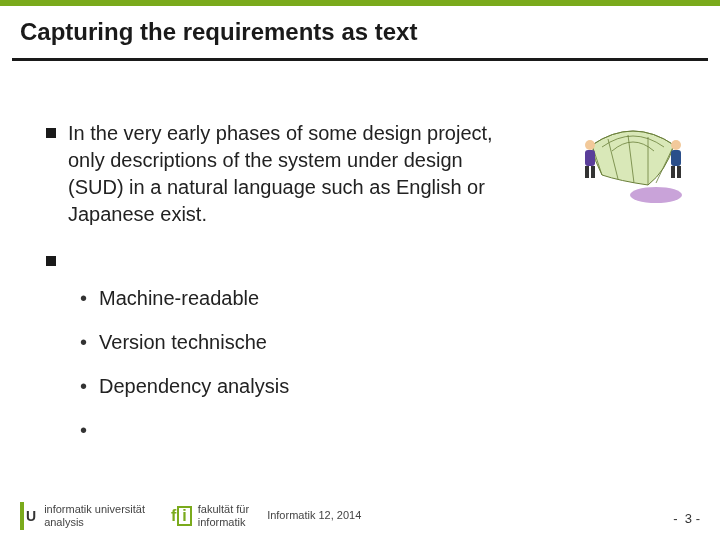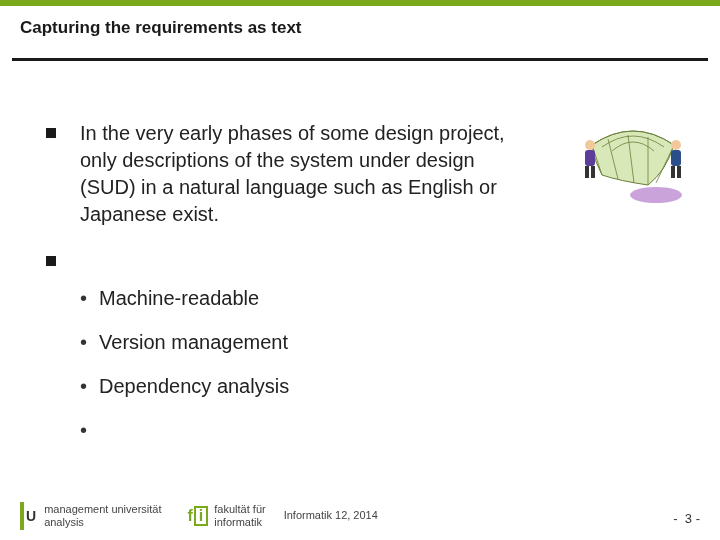--- a/index.html
+++ b/index.html
@@ -1,23 +1,23 @@
 <!DOCTYPE html>
 <html><head>
 <meta charset="utf-8">
 <style>
   * { margin: 0; padding: 0; box-sizing: border-box; }
   html, body { width: 720px; height: 540px; font-family: Arial, Helvetica, sans-serif; color: #222; background: #fff; }
   .slide { position: relative; width: 720px; height: 540px; }
   .topbar { position: absolute; top: 0; left: 0; right: 0; height: 6px; background: #7aaa1c; }
   .title-wrap { position: absolute; top: 18px; left: 20px; right: 20px; }
-  .title { font-size: 17px; font-weight: bold; color: #1a1a1a; }
+  .title { font-size: 24px; font-weight: bold; color: #1a1a1a; }
   .title-underline { position: absolute; top: 58px; left: 12px; right: 12px; height: 3px; background: #1a1a1a; }
   .content { position: absolute; top: 120px; left: 46px; right: 46px; }
-  .bullet-sq { display: flex; align-items: flex-start; margin-bottom: 20px; gap: 12px; }
+  .bullet-sq { display: flex; align-items: flex-start; margin-bottom: 20px; }
   .bullet-sq .marker { width: 10px; height: 10px; background: #1a1a1a; margin-top: 8px; margin-right: 12px; flex-shrink: 0; }
   .bullet-sq .text { font-size: 20px; line-height: 1.35; max-width: 430px; }
   .bullet-sq.wide .text { max-width: 600px; }
   .sub-list { margin-left: 34px; margin-top: 6px; }
   .sub-item { display: flex; align-items: flex-start; margin-bottom: 20px; }
   .sub-item .dot { font-size: 20px; margin-right: 12px; line-height: 1.2; color: #333; }
   .sub-item .text { font-size: 20px; line-height: 1.2; }
   .sup { font-size: 11px; vertical-align: super; }
   .clip { position: absolute; top: 125px; right: 32px; width: 110px; height: 80px; }
   .footer { position: absolute; left: 20px; right: 20px; bottom: 10px; display: flex; align-items: center; font-size: 11px; color: #444; }
@@ -69,39 +69,39 @@
       <div class="marker"></div>
     </div>
 
     <div class="sub-list">
       <div class="sub-item">
         <div class="dot">•</div>
         <div class="text">Machine-readable</div>
       </div>
       <div class="sub-item">
         <div class="dot">•</div>
-        <div class="text">Version management</div>
+        <div class="text">Version technische</div>
       </div>
       <div class="sub-item">
         <div class="dot">•</div>
         <div class="text">Dependency analysis</div>
       </div>
       <div class="sub-item">
         <div class="dot">•</div>
       </div>
     </div>
   </div>
 
   <div class="footer">
     <div class="tu-logo">
       <div class="bar"></div>
       <div class="tu">U</div>
     </div>
     <div class="uni">
-      <div>management universität</div>
+      <div>informatik universität</div>
       <div>analysis</div>
     </div>
     <div class="fi-logo">
       <span class="f">f</span>
         <span class="ibox">i</span>
     </div>
     <div class="fak">
       <div>fakultät für</div>
       <div>informatik</div>
     </div>

